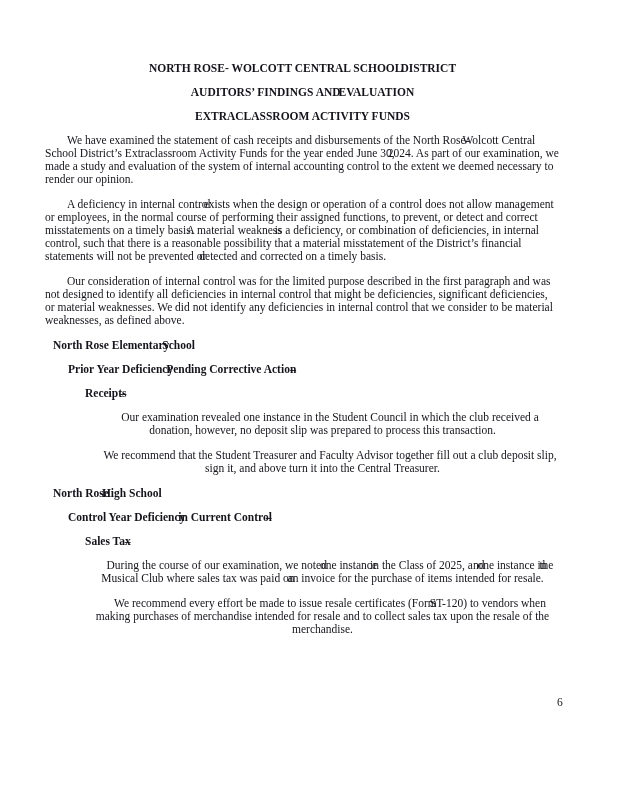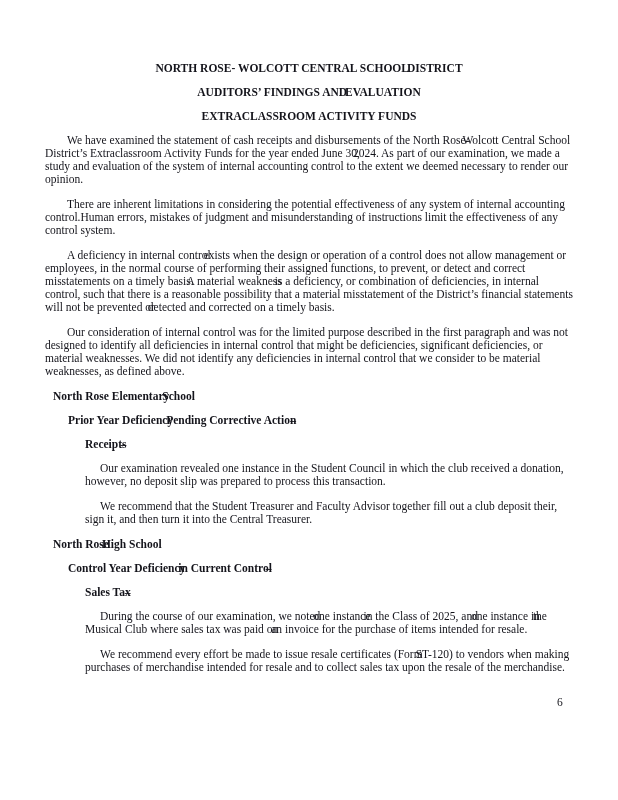--- a/index.html
+++ b/index.html
@@ -6,28 +6,28 @@
   .page {
     position: relative;
     width: 618px;
     height: 800px;
     background: #ffffff;
     font-family: "Liberation Serif", serif;
     color: #14141b;
     overflow: hidden;
   }
   .doc {
-    padding: 62px 45px 0 45px;
+    padding: 62px 58px 0 45px;
     font-size: 11.5px;
     line-height: 13px;
   }
   .titles { text-align: center; font-weight: bold; margin-bottom: 4px; }
   .titles .t { margin: 0 0 11px 0; }
   p.body { margin: 4px 0 12px 0; text-indent: 22px; }
-  p.sub  { margin: 0 0 12px 40px; text-indent: 15px; }
+  p.sub  { margin: 0 0 12px 40px; text-indent: 15px; text-align: center; }
   .h1 { font-weight: bold; margin: 0 0 11px 8px; }
   .h2 { font-weight: bold; margin: 0 0 11px 23px; }
   .h3 { font-weight: bold; margin: 0 0 11px 40px; }
   .u  { }
   .ov { margin-left: -7px; }   
   .j  { margin-left: -2px; }   
   .dash { margin-left: -6px; }
   .pagenum {
     position: absolute;
     left: 557px;
@@ -42,35 +42,34 @@
   <div class="doc">
 
     <div class="titles">
       <div class="t"><span>NORTH ROSE- WOLCOTT CENTRAL SCHOOL</span><span class="j">DISTRICT</span></div>
       <div class="t"><span>AUDITORS’ FINDINGS AND</span><span class="j">EVALUATION</span></div>
       <div class="t">EXTRACLASSROOM ACTIVITY FUNDS</div>
     </div>
 
     <p class="body"><span>We have examined the statement of cash receipts and disbursements of the North Rose-</span><span class="ov">Wolcott</span><span> Central School District’s Extraclassroom Activity Funds for the year ended June 30,</span><span class="ov">2024.</span><span> As part of our examination, we made a study and evaluation of the system of internal accounting control to the extent we deemed necessary to render our opinion.</span></p>
 
-    <p class="body">There are inherent limitations in considering the potential effectiveness of any system of internal accounting control.Human errors, mistakes of judgment and misunderstanding of instructions limit the effectiveness of any control system.</p>
 
     <p class="body"><span>A </span><span class="u">deficiency in internal control</span><span class="ov">exists</span><span> when the design or operation of a control does not allow management or employees, in the normal course of performing their assigned functions, to prevent, or detect and correct misstatements on a timely basis.</span><span class="ov">A</span><span> material weakness</span><span class="ov">is</span><span> a deficiency, or combination of deficiencies, in internal control, such that there is a reasonable possibility that a material misstatement of the District’s financial statements will not be prevented or</span><span class="ov">detected</span><span> and corrected on a timely basis.</span></p>
 
     <p class="body">Our consideration of internal control was for the limited purpose described in the first paragraph and was not designed to identify all deficiencies in internal control that might be deficiencies, significant deficiencies, or material weaknesses. We did not identify any deficiencies in internal control that we consider to be material weaknesses, as defined above.</p>
 
     <div class="h1"><span class="u"><span>North Rose Elementary</span><span class="ov">School</span></span></div>
 
     <div class="h2"><span class="u"><span>Prior Year Deficiency</span><span class="ov">Pending</span><span> Corrective Action</span><span class="dash">–</span></span></div>
 
     <div class="h3"><span class="u">Receipts</span><span class="dash">–</span></div>
 
     <p class="sub">Our examination revealed one instance in the Student Council in which the club received a donation, however, no deposit slip was prepared to process this transaction.</p>
 
-    <p class="sub">We recommend that the Student Treasurer and Faculty Advisor together fill out a club deposit their, sign it, and then turn it into the Central Treasurer.</p>
+    <p class="sub">We recommend that the Student Treasurer and Faculty Advisor together fill out a club deposit slip, sign it, and above turn it into the Central Treasurer.</p>
 
     <div class="h1"><span class="u"><span>North Rose</span><span class="ov">High</span><span> School</span></span></div>
 
     <div class="h2"><span class="u"><span>Control Year Deficiency</span><span class="ov">in</span><span> Current Control</span><span class="dash">–</span></span></div>
 
     <div class="h3"><span class="u">Sales Tax</span><span class="dash">–</span></div>
 
     <p class="sub"><span>During the course of our examination, we noted</span><span class="ov">one</span><span> instance</span><span class="ov">in</span><span> the Class of 2025, and</span><span class="ov">one</span><span> instance in</span><span class="ov">the</span><span> Musical Club where sales tax was paid on</span><span class="ov">an</span><span> invoice for the purchase of items intended for resale.</span></p>
 
     <p class="sub"><span>We recommend every effort be made to issue resale certificates (Form</span><span class="ov">ST-120)</span><span> to vendors when making purchases of merchandise intended for resale and to collect sales tax upon the resale of the merchandise.</span></p>

